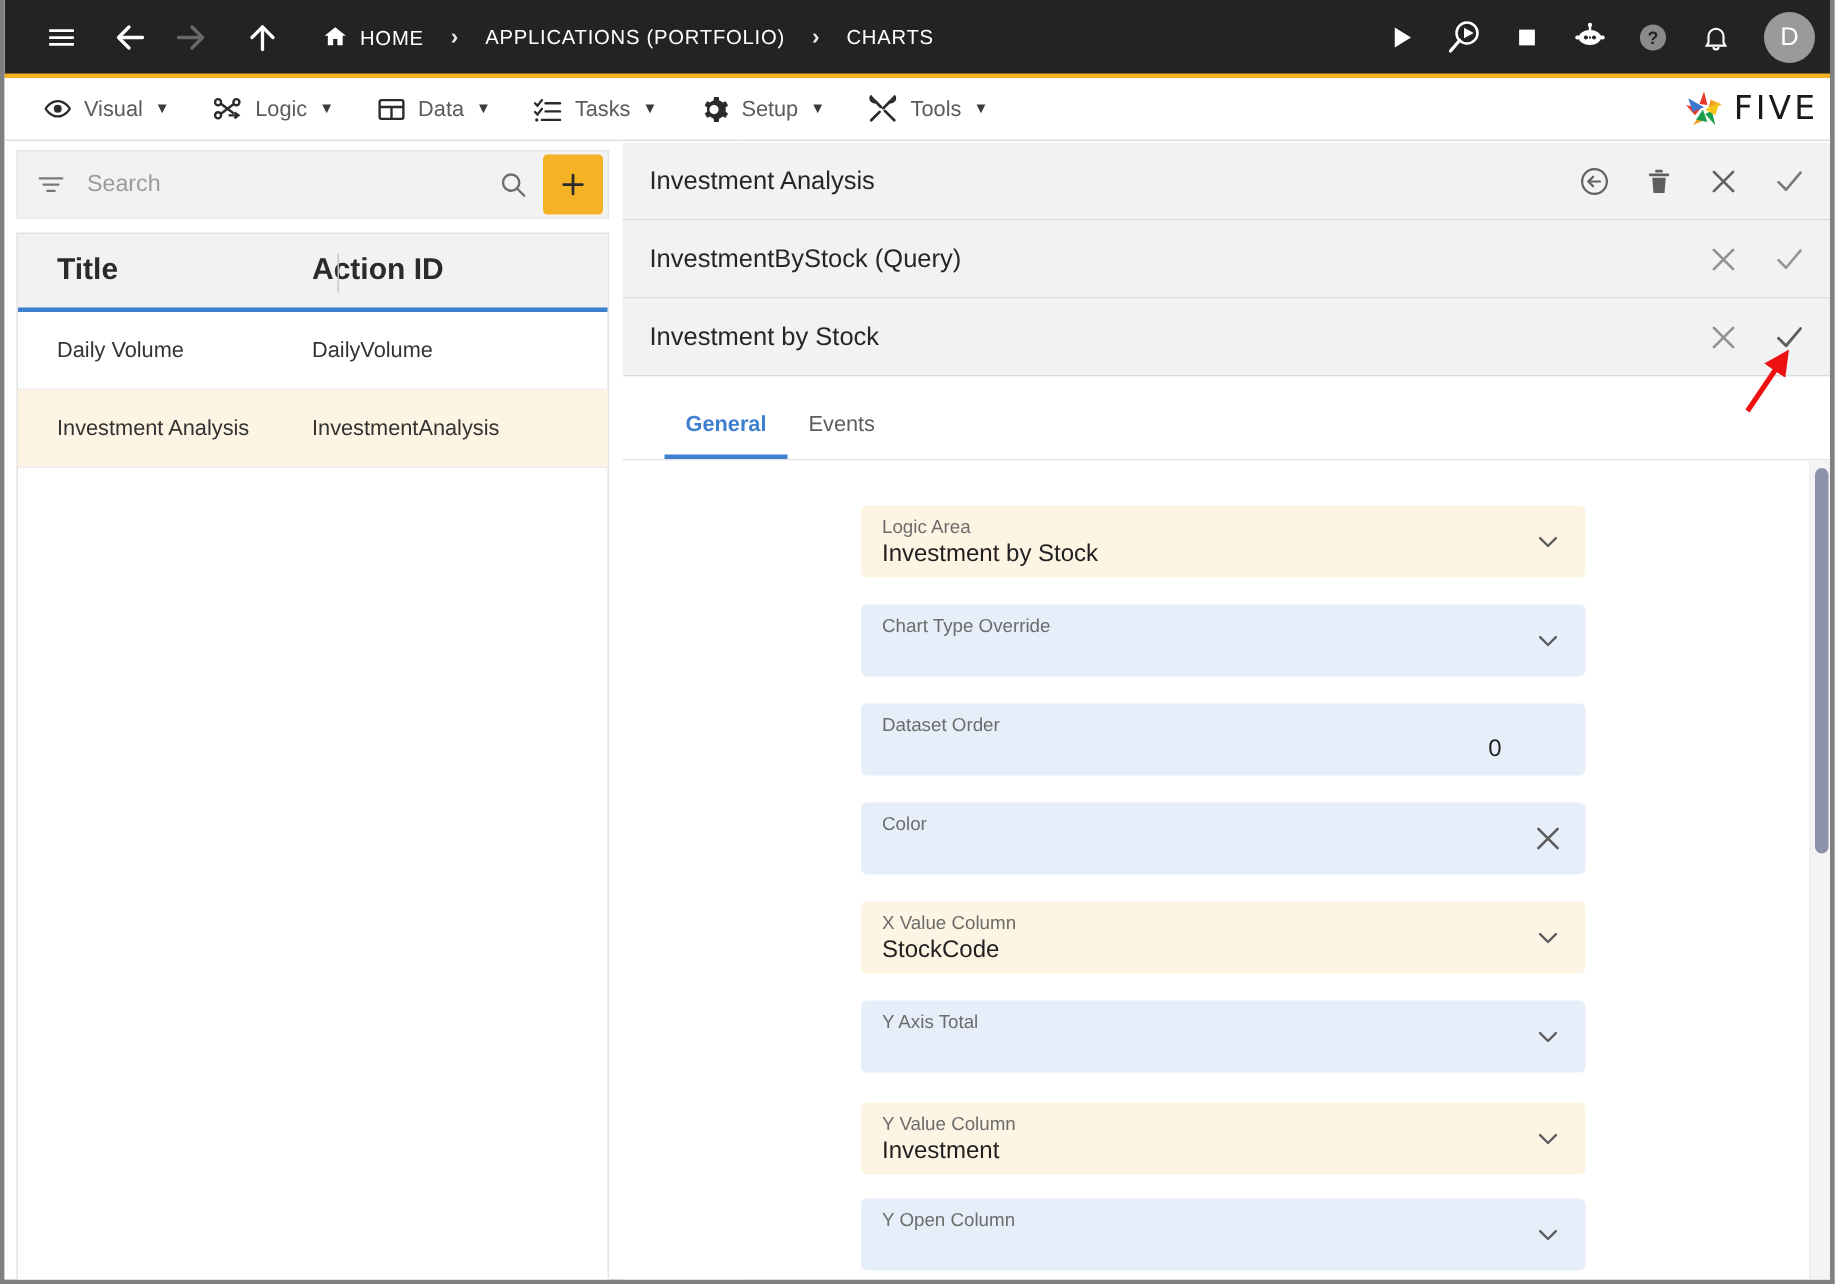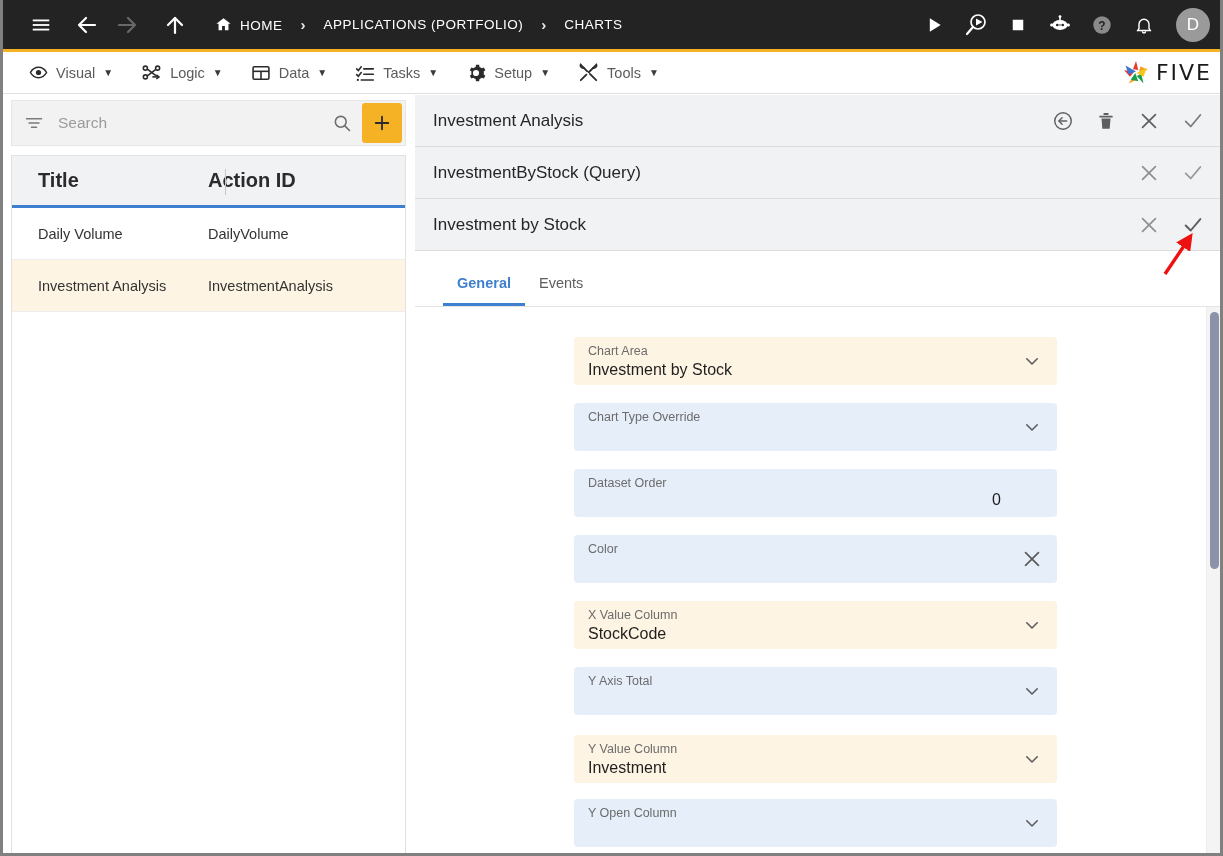--- a/index.html
+++ b/index.html
@@ -557,21 +557,21 @@
         <span>General</span>
       </div>
       <div class="tab">
         <span>Events</span>
       </div>
     </div>
 
     <div class="formarea">
 
       <div class="field filled" style="top:30px;">
-        <span class="flabel">Chart Area</span>
+        <span class="flabel">Logic Area</span>
         <span class="fvalue">Investment by Stock</span>
         <span class="fchevron">
           <svg width="18" height="18" viewBox="0 0 24 24" fill="none" stroke="#5c5c5c" stroke-width="2.1" stroke-linecap="round" stroke-linejoin="round">
               <polyline points="5,9 12,16 19,9"></polyline>
             </svg>
         </span>
       </div>
 
       <div class="field" style="top:96px;">
         <span class="flabel">Chart Type Override</span>

